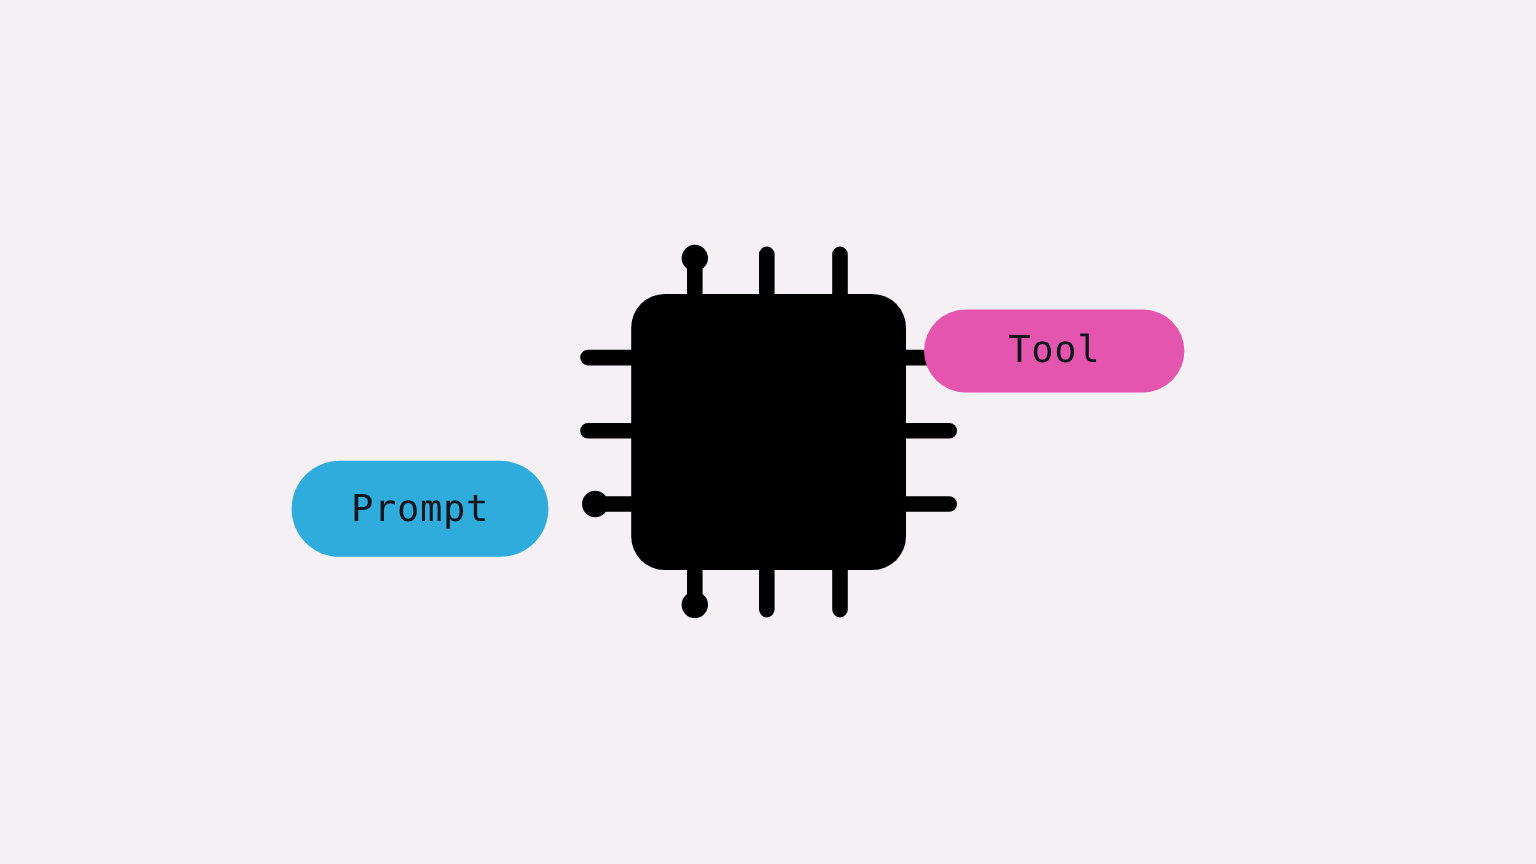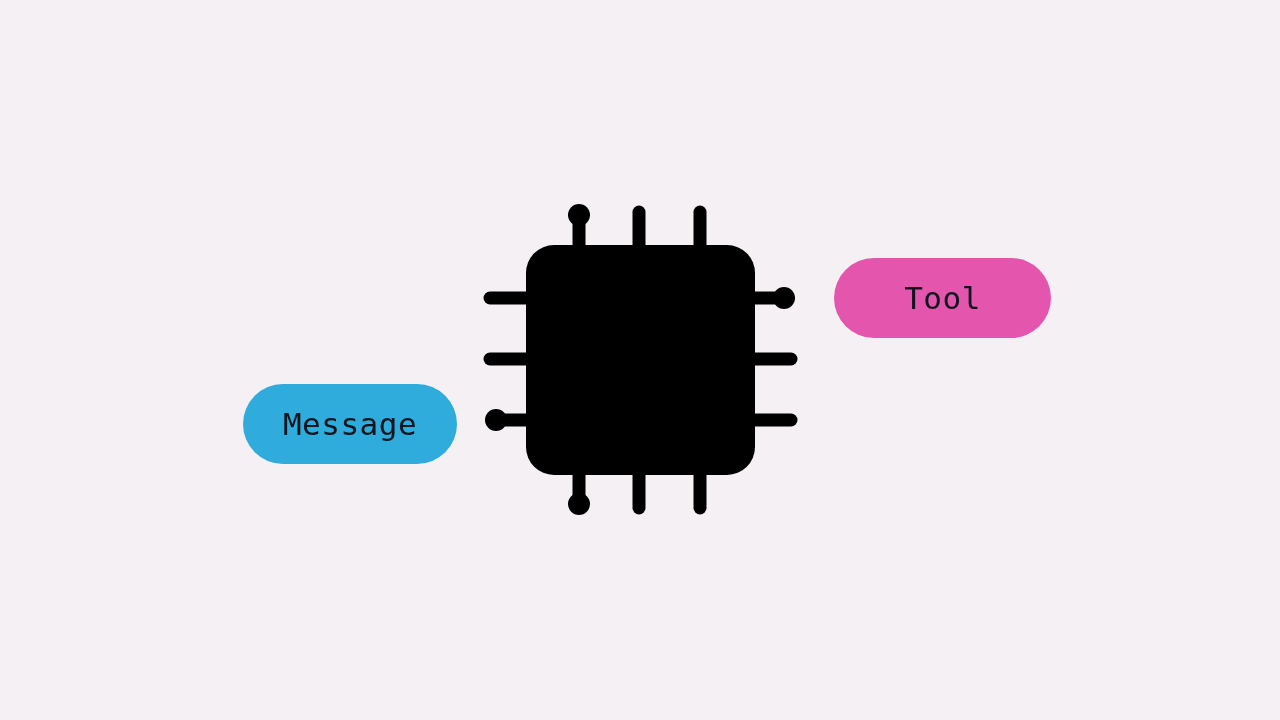--- a/index.html
+++ b/index.html
@@ -36,24 +36,24 @@
   }
 
   .pill-message {
     left: 464px;
     top: 101px;
     width: 229px;
     height: 87px;
     background: #17c653;
   }
   .pill-tool {
-    left: 834px;
+    left: 770px;
     top: 258px;
     width: 217px;
-    height: 80px;
+    height: 69px;
     background: #e455ad;
   }
   .pill-prompt {
     left: 243px;
     top: 384px;
     width: 214px;
     height: 80px;
     background: #2fabdc;
   }
   .pill-step {
@@ -111,17 +111,17 @@
 
     <rect class="chip-shape" x="526" y="245" width="229" height="230" rx="28" ry="28" fill="#000000"></rect>
   </svg>
 
 
   <div class="pill pill-tool" style="background: rgb(228, 85, 173); color: rgb(16, 20, 28);">
     <span>Tool</span>
   </div>
 
   <div class="pill pill-prompt" style="background: rgb(47, 171, 220); color: rgb(16, 20, 28);">
-    <span>Message</span>
+    <span>Prompt</span>
   </div>
 
 
 </div>
 
 </body></html>

